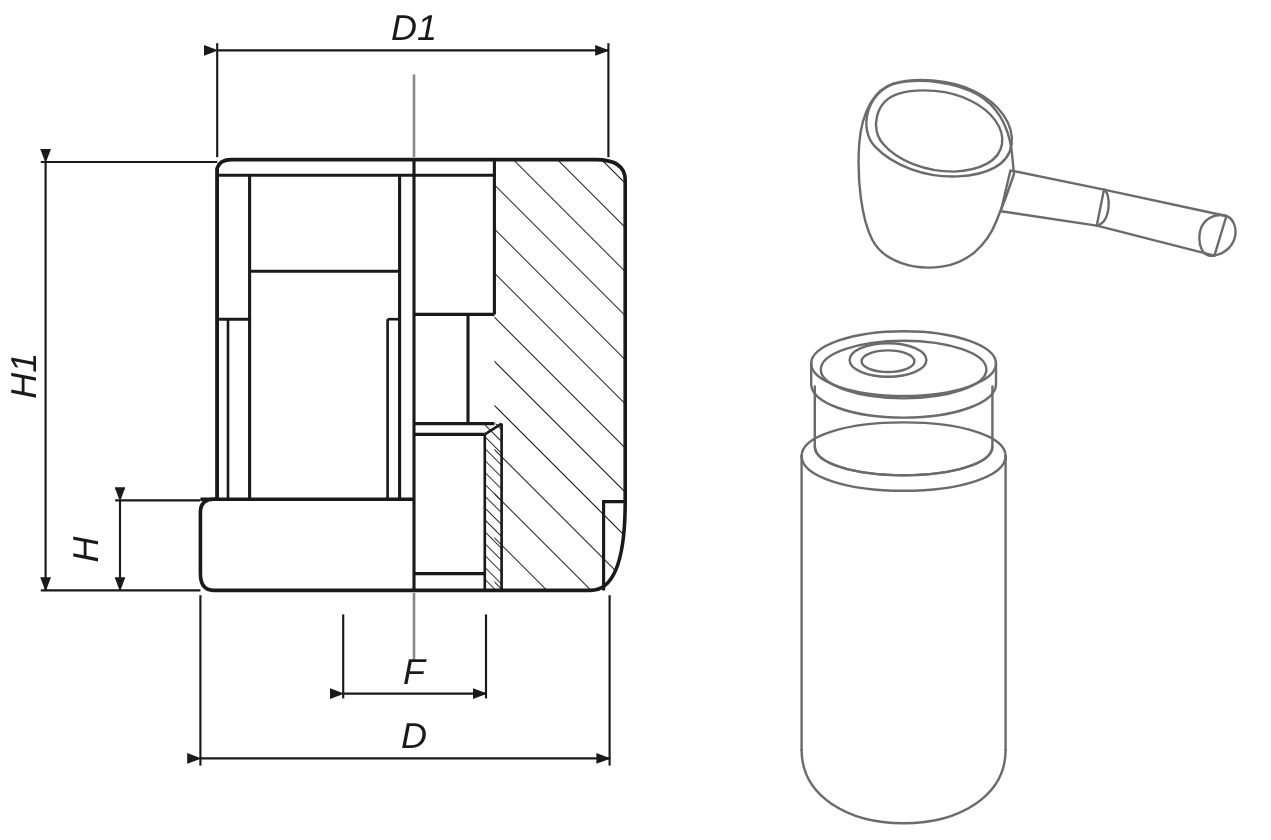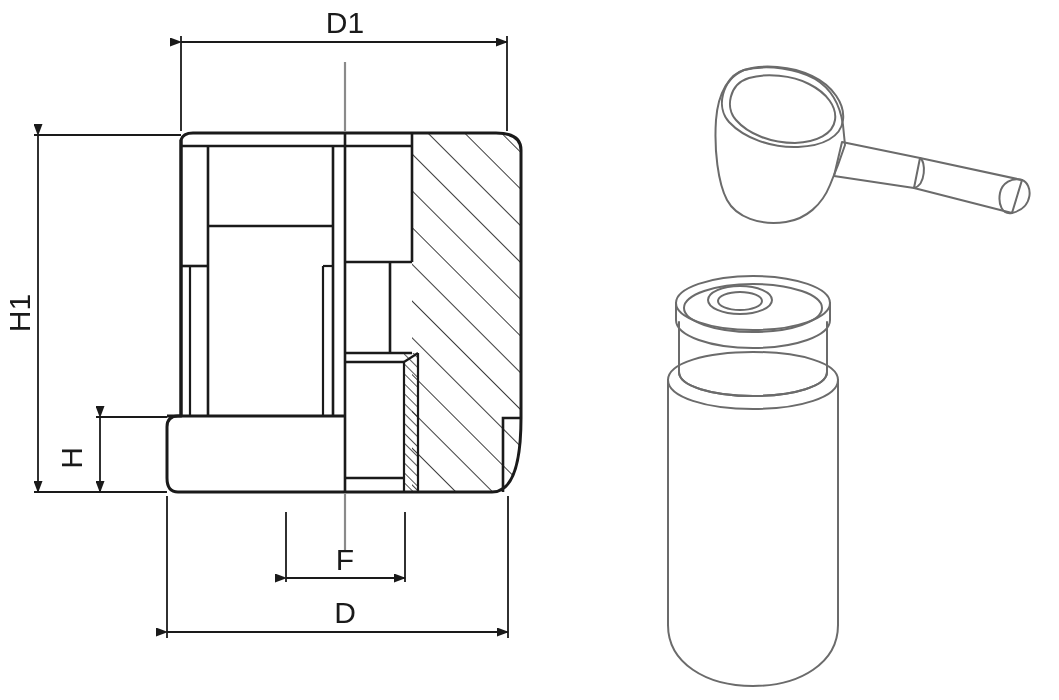--- a/index.html
+++ b/index.html
@@ -12,20 +12,21 @@
     width: 1059px;
     height: 700px;
     font-family: "Liberation Sans", sans-serif;
     overflow: hidden;
   }
   #root {
     position: relative;
     width: 998px;
     height: 700px;
     background: #ffffff;
+    font-style: italic;
   }
   svg.canvas {
     position: absolute;
     left: 0;
     top: 0;
     width: 1059px;
     height: 700px;
     display: block;
   }
   .dim-text {

